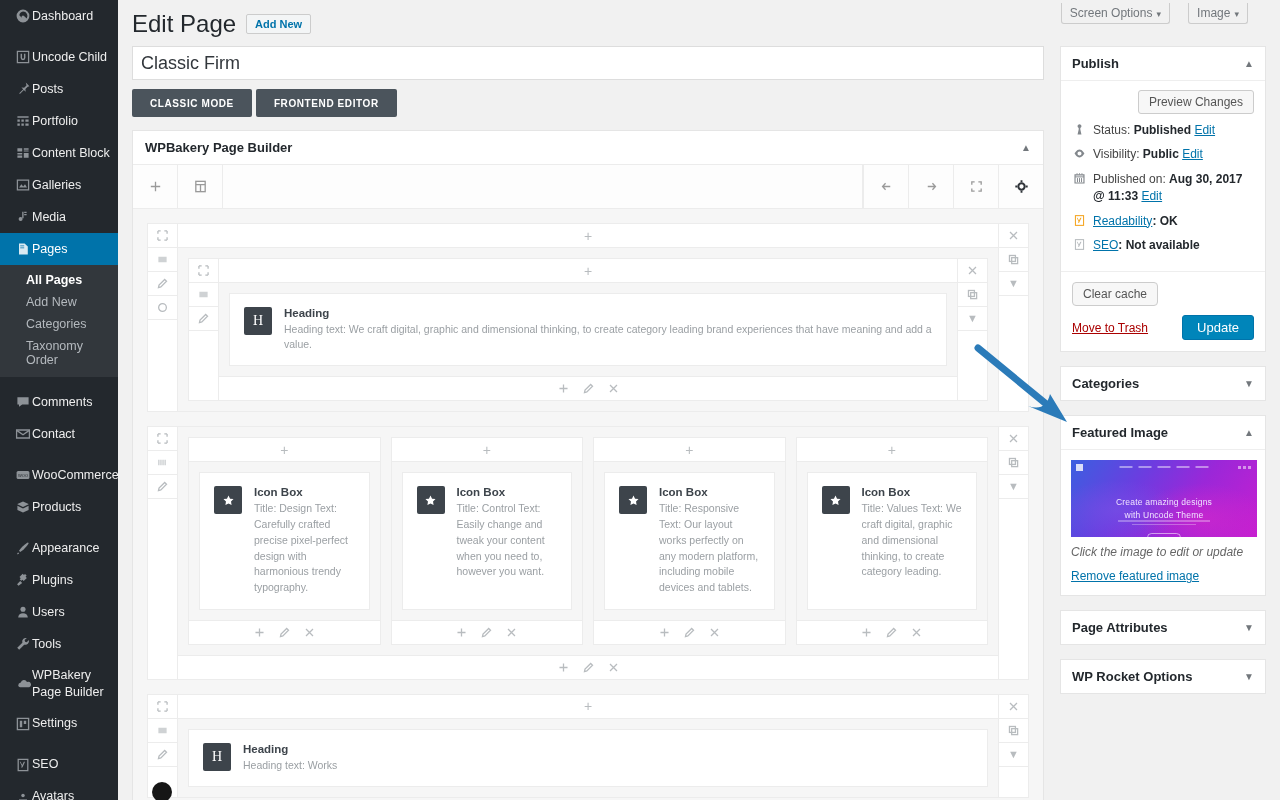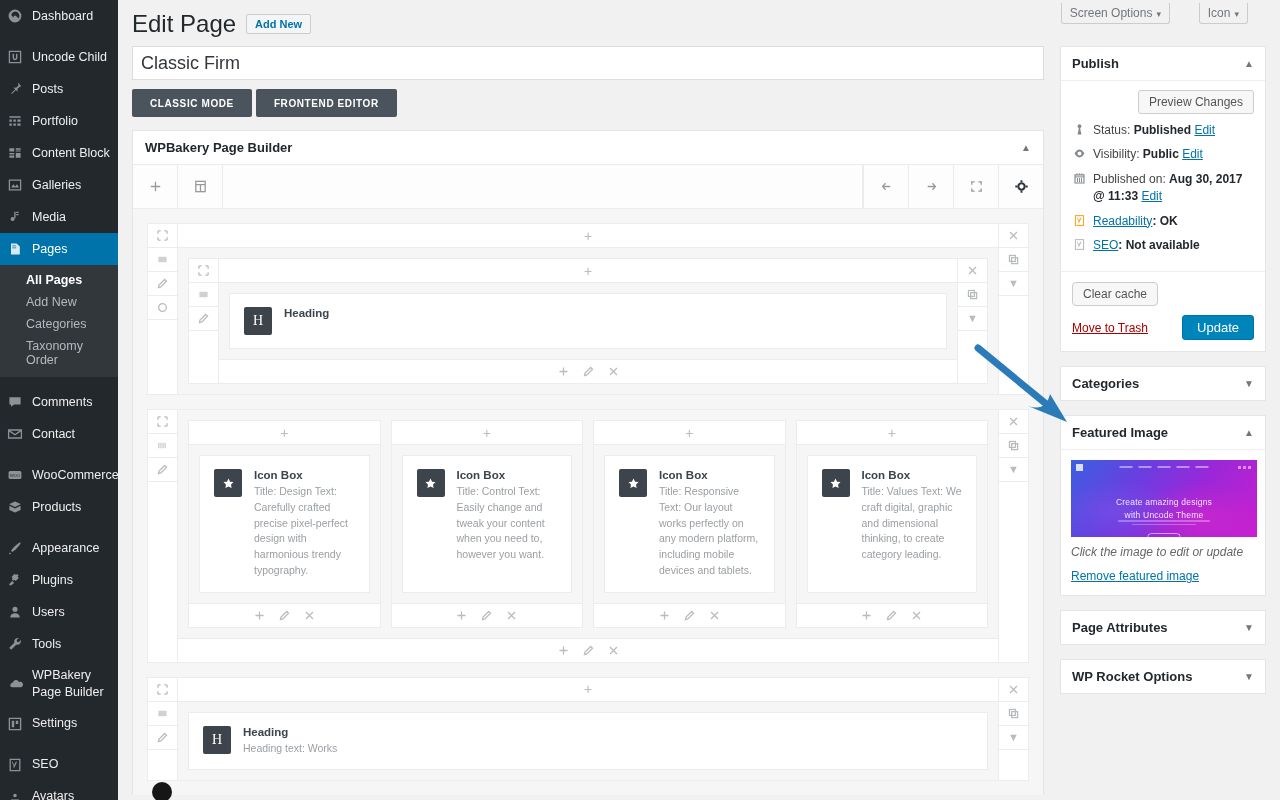--- a/index.html
+++ b/index.html
@@ -11,22 +11,22 @@
     font-size:13px; color:#444;
     position:relative;
   }
 
   
   #adminmenu {
     position:absolute; left:0; top:0; width:118px; height:800px;
     background:#23282d; color:#eee; overflow:hidden;
   }
   .menu-item {
-    display:flex; align-items:center; gap:8px;
-    padding:7px 0 7px 6px; font-size:12.5px; color:#eee;
+    display:flex; align-items:center; 
+    padding:7px 0 7px 14px; font-size:12.5px; color:#eee;
     line-height:1.35; cursor:pointer;
   }
   .menu-item .mi-label { white-space:normal; }
   .menu-item.current { background:#0073aa; color:#fff; position:relative; }
   .menu-item.current:after{
     content:""; position:absolute; right:-8px; top:50%; margin-top:-8px;
     border-top:8px solid transparent; border-bottom:8px solid transparent;
     border-right:8px solid #f1f1f1;
   }
   .mi-icon { width:18px; height:18px; flex:0 0 18px; display:flex;
@@ -441,21 +441,21 @@
     <span class="mi-label">Avatars</span>
   </div>
 
 </div>
 
 <div id="topbar">
   <div class="scr-btn" id="screen-options-btn">
     <span>Screen Options</span><span class="caret-dn">▾</span>
   </div>
   <div class="scr-btn" id="help-btn">
-    <span>Icon</span><span class="caret-dn">▾</span>
+    <span>Image</span><span class="caret-dn">▾</span>
   </div>
 </div>
 
 <div id="wpbody">
 
   <div id="page-head">
     <h1 id="page-title-h1">Edit Page</h1>
     <span id="add-new-btn">Add New</span>
   </div>
 
@@ -568,20 +568,21 @@
 
                   <div class="row-body">
                     <div class="add-strip">+</div>
                     <div class="row-inner">
                       <div class="el-card">
                         <div class="el-badge">
                           <span class="letter">H</span>
                         </div>
                         <div>
                           <div class="el-name">Heading</div>
+                          <div class="el-desc">Heading text: We craft digital, graphic and dimensional thinking, to create category leading brand experiences that have meaning and add a value.</div>
                         </div>
                       </div>
                     </div>
                     <div class="action-strip">
                       <span class="act">
                           <svg viewBox="0 0 12 12">
                             <path d="M6 1.6v8.8M1.6 6h8.8"></path>
                           </svg>
                         </span>
                       <span class="act">

